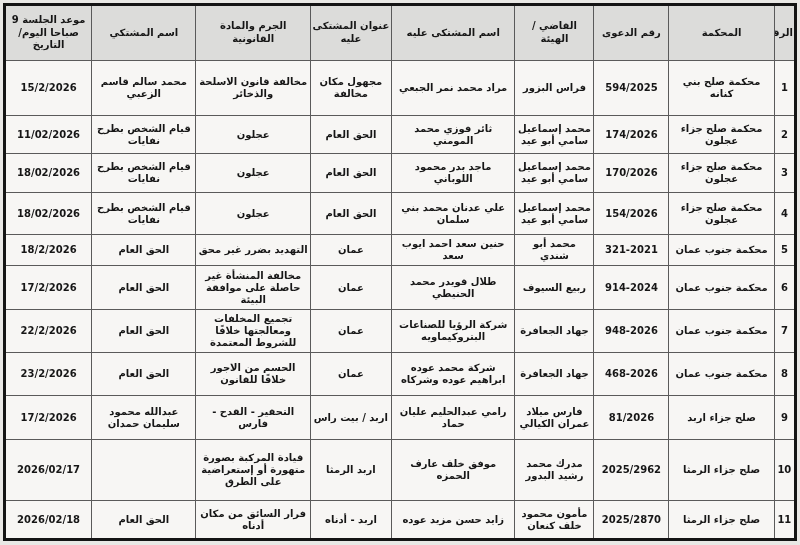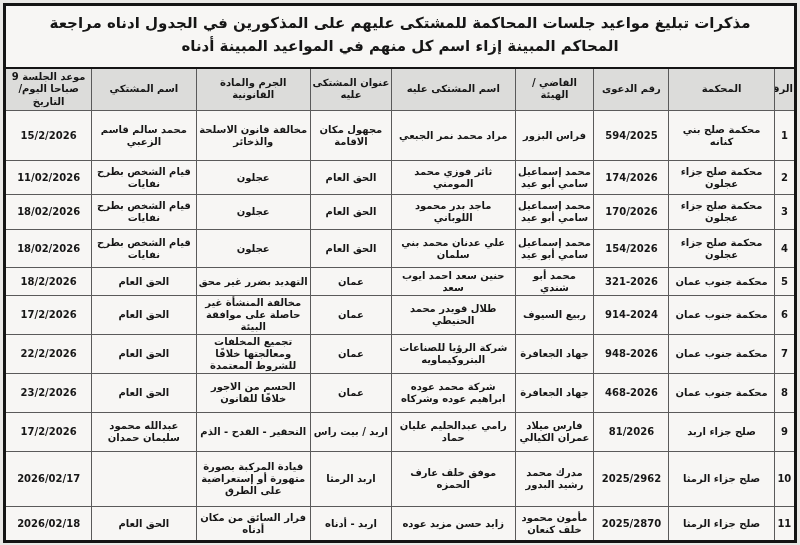--- a/index.html
+++ b/index.html
@@ -73,43 +73,40 @@
         <col style="width:104px">
         <col style="width:74px">
       <col style="width:78px">
         <col style="width:122px">
         <col style="width:80px">
       <col style="width:113px">
         <col style="width:103px">
         <col style="width:86px">
     </colgroup>
     <tbody>
-      <tr class="title-row">
-        <td class="title-cell" colspan="9">مذكرات تبليغ مواعيد جلسات المحاكمة للمشتكى عليهم على المذكورين في الجدول ادناه مراجعة المحاكم المبينة إزاء اسم كل منهم في المواعيد المبينة أدناه</td>
-      </tr>
       <tr class="header-row">
         <th>الرقم</th>
         <th>المحكمة</th>
         <th>رقم الدعوى</th>
         <th>القاضي / الهيئة</th>
         <th>اسم المشتكى عليه</th>
         <th>عنوان المشتكى عليه</th>
         <th>الجرم والمادة القانونية</th>
         <th>اسم المشتكي</th>
         <th>موعد الجلسة 9 صباحا اليوم/التاريخ</th>
       </tr>
     </tbody>
     <tbody>
         <tr>
           <td class="num-cell">1</td>
           <td>محكمة صلح بني كنانه</td>
           <td class="nums">594/2025</td>
           <td>فراس البزور</td>
           <td>مراد محمد نمر الجبعي</td>
-          <td>مجهول مكان الاقامة</td>
+          <td>مجهول مكان مخالفة</td>
           <td>مخالفة قانون الاسلحة والذخائر</td>
           <td>محمد سالم قاسم الزعبي</td>
           <td class="nums">15/2/2026</td>
         </tr>
         <tr>
           <td class="num-cell">2</td>
           <td>محكمة صلح جزاء عجلون</td>
           <td class="nums">174/2026</td>
           <td>محمد إسماعيل سامي أبو عيد</td>
           <td>ثائر فوزي محمد المومني</td>
@@ -136,21 +133,21 @@
           <td>محمد إسماعيل سامي أبو عيد</td>
           <td>علي عدنان محمد بني سلمان</td>
           <td>الحق العام</td>
           <td>عجلون</td>
           <td>قيام الشخص بطرح نفايات</td>
           <td class="nums">18/02/2026</td>
         </tr>
         <tr>
           <td class="num-cell">5</td>
           <td>محكمة جنوب عمان</td>
-          <td class="nums">321-2026</td>
+          <td class="nums">321-2021</td>
           <td>محمد أبو شندي</td>
           <td>حنين سعد احمد ايوب سعد</td>
           <td>عمان</td>
           <td>التهديد بضرر غير محق</td>
           <td>الحق العام</td>
           <td class="nums">18/2/2026</td>
         </tr>
         <tr>
           <td class="num-cell">6</td>
           <td>محكمة جنوب عمان</td>
@@ -184,21 +181,21 @@
           <td>الحق العام</td>
           <td class="nums">23/2/2026</td>
         </tr>
         <tr>
           <td class="num-cell">9</td>
           <td>صلح جزاء اربد</td>
           <td class="nums">81/2026</td>
           <td>فارس ميلاد عمران الكيالي</td>
           <td>رامي عبدالحليم عليان حماد</td>
           <td>اربد / بيت راس</td>
-          <td>التحقير - القدح - الذم</td>
+          <td>التحقير - القدح - فارس</td>
           <td>عبدالله محمود سليمان حمدان</td>
           <td class="nums">17/2/2026</td>
         </tr>
         <tr>
           <td class="num-cell">10</td>
           <td>صلح جزاء الرمثا</td>
           <td class="nums">2025/2962</td>
           <td>مدرك محمد رشيد البدور</td>
           <td>موفق خلف عارف الحمزه</td>
           <td>اربد الرمثا</td>

